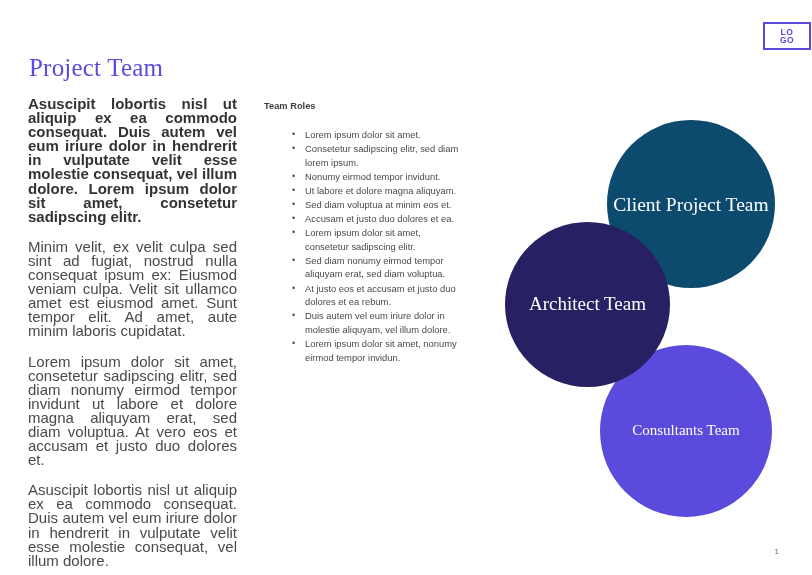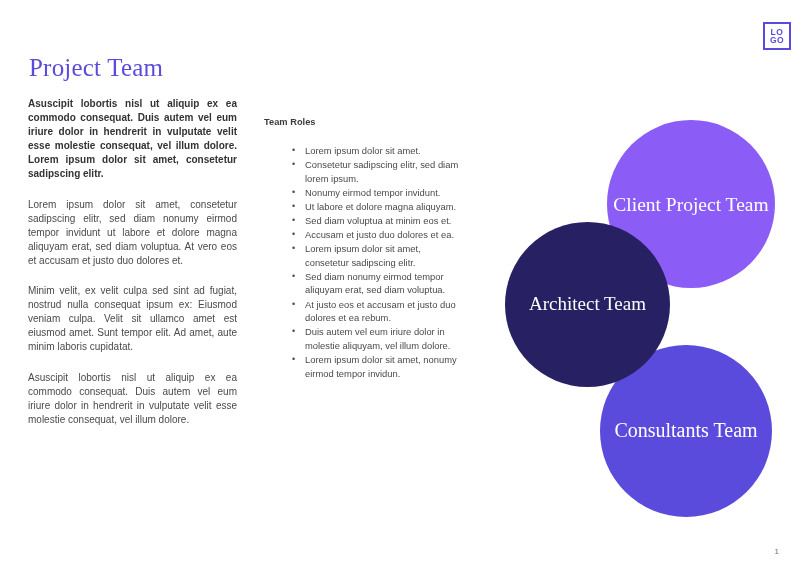--- a/index.html
+++ b/index.html
@@ -14,21 +14,21 @@
     background: #ffffff;
     overflow: hidden;
     font-family: "Liberation Sans", sans-serif;
   }
 
   
   .logo {
     position: absolute;
     top: 22px;
     left: 763px;
-    width: 28px;
+    width: 48px;
     height: 28px;
     border: 2px solid #5a4bdc;
     box-sizing: border-box;
     display: flex;
     flex-direction: column;
     align-items: center;
     justify-content: center;
     line-height: 1;
   }
   .logo-row {
@@ -55,21 +55,21 @@
 
   
   .col-left {
     position: absolute;
     left: 28px;
     top: 97px;
     width: 209px;
   }
   .col-left p {
     margin: 0 0 16px 0;
-    font-size: 10px;
+    font-size: 15px;
     line-height: 14.1px;
     text-align: justify;
     color: #4a4a4a;
     hyphens: auto;
   }
   .col-left p.lead {
     font-weight: 700;
     color: #333333;
   }
   .col-left p:last-child { margin-bottom: 0; }
@@ -78,21 +78,21 @@
   .col-mid {
     position: absolute;
     left: 264px;
     top: 101px;
     width: 218px;
   }
   .roles-heading {
     font-size: 9.3px;
     font-weight: 700;
     color: #3c3c3c;
-    margin: 16px 0 5px 0;
+    margin: 0 0 5px 0;
   }
   .roles-list {
     margin: 17px;
     padding: 0 0 0 24px;
     list-style: none;
   }
   .roles-list li {
     position: relative;
     font-size: 9.4px;
     line-height: 13.6px;
@@ -116,29 +116,29 @@
     align-items: center;
     justify-content: center;
     text-align: center;
     color: #ffffff;
     font-family: "Liberation Serif", serif;
     line-height: 1.18;
   }
   .circle-client {
     left: 607px; top: 120px;
     width: 168px; height: 168px;
-    background: #8b5cf6;
+    background: #0c4a6e;
     font-size: 19.5px;
     z-index: 1;
   }
   .circle-consultants {
     left: 600px; top: 345px;
     width: 172px; height: 172px;
     background: #5a4bdc;
-    font-size: 20px;
+    font-size: 15px;
     z-index: 1;
   }
   .circle-architect {
     left: 505px; top: 222px;
     width: 165px; height: 165px;
     background: #272163;
     font-size: 19px;
     z-index: 2;
   }
 
@@ -158,22 +158,22 @@
 
   <div class="logo">
     <span class="logo-row">LO</span>
     <span class="logo-row">GO</span>
   </div>
 
   <div class="page-title">Project Team</div>
 
   <div class="col-left">
     <p class="lead">Asuscipit lobortis nisl ut aliquip ex ea commodo consequat. Duis autem vel eum iriure dolor in hendrerit in vulputate velit esse molestie consequat, vel illum dolore. Lorem ipsum dolor sit amet, consetetur sadipscing elitr.</p>
+    <p>Minim velit, ex velit culpa sed sint ad fugiat, nostrud nulla consequat ipsum ex: Eiusmod veniam culpa. Velit sit ullamco amet est eiusmod amet. Sunt tempor elit. Ad amet, aute minim laboris cupidatat.</p>
     <p>Lorem ipsum dolor sit amet, consetetur sadipscing elitr, sed diam nonumy eirmod tempor invidunt ut labore et dolore magna aliquyam erat, sed diam voluptua. At vero eos et accusam et justo duo dolores et.</p>
-    <p>Minim velit, ex velit culpa sed sint ad fugiat, nostrud nulla consequat ipsum ex: Eiusmod veniam culpa. Velit sit ullamco amet est eiusmod amet. Sunt tempor elit. Ad amet, aute minim laboris cupidatat.</p>
     <p>Asuscipit lobortis nisl ut aliquip ex ea commodo consequat. Duis autem vel eum iriure dolor in hendrerit in vulputate velit esse molestie consequat, vel illum dolore.</p>
   </div>
 
   <div class="col-mid">
     <div class="roles-heading">Team Roles</div>
     <ul class="roles-list">
       <li>Lorem ipsum dolor sit amet.</li>
       <li>Consetetur sadipscing elitr, sed diam lorem ipsum.</li>
       <li>Nonumy eirmod tempor invidunt.</li>
       <li>Ut labore et dolore magna aliquyam.</li>

